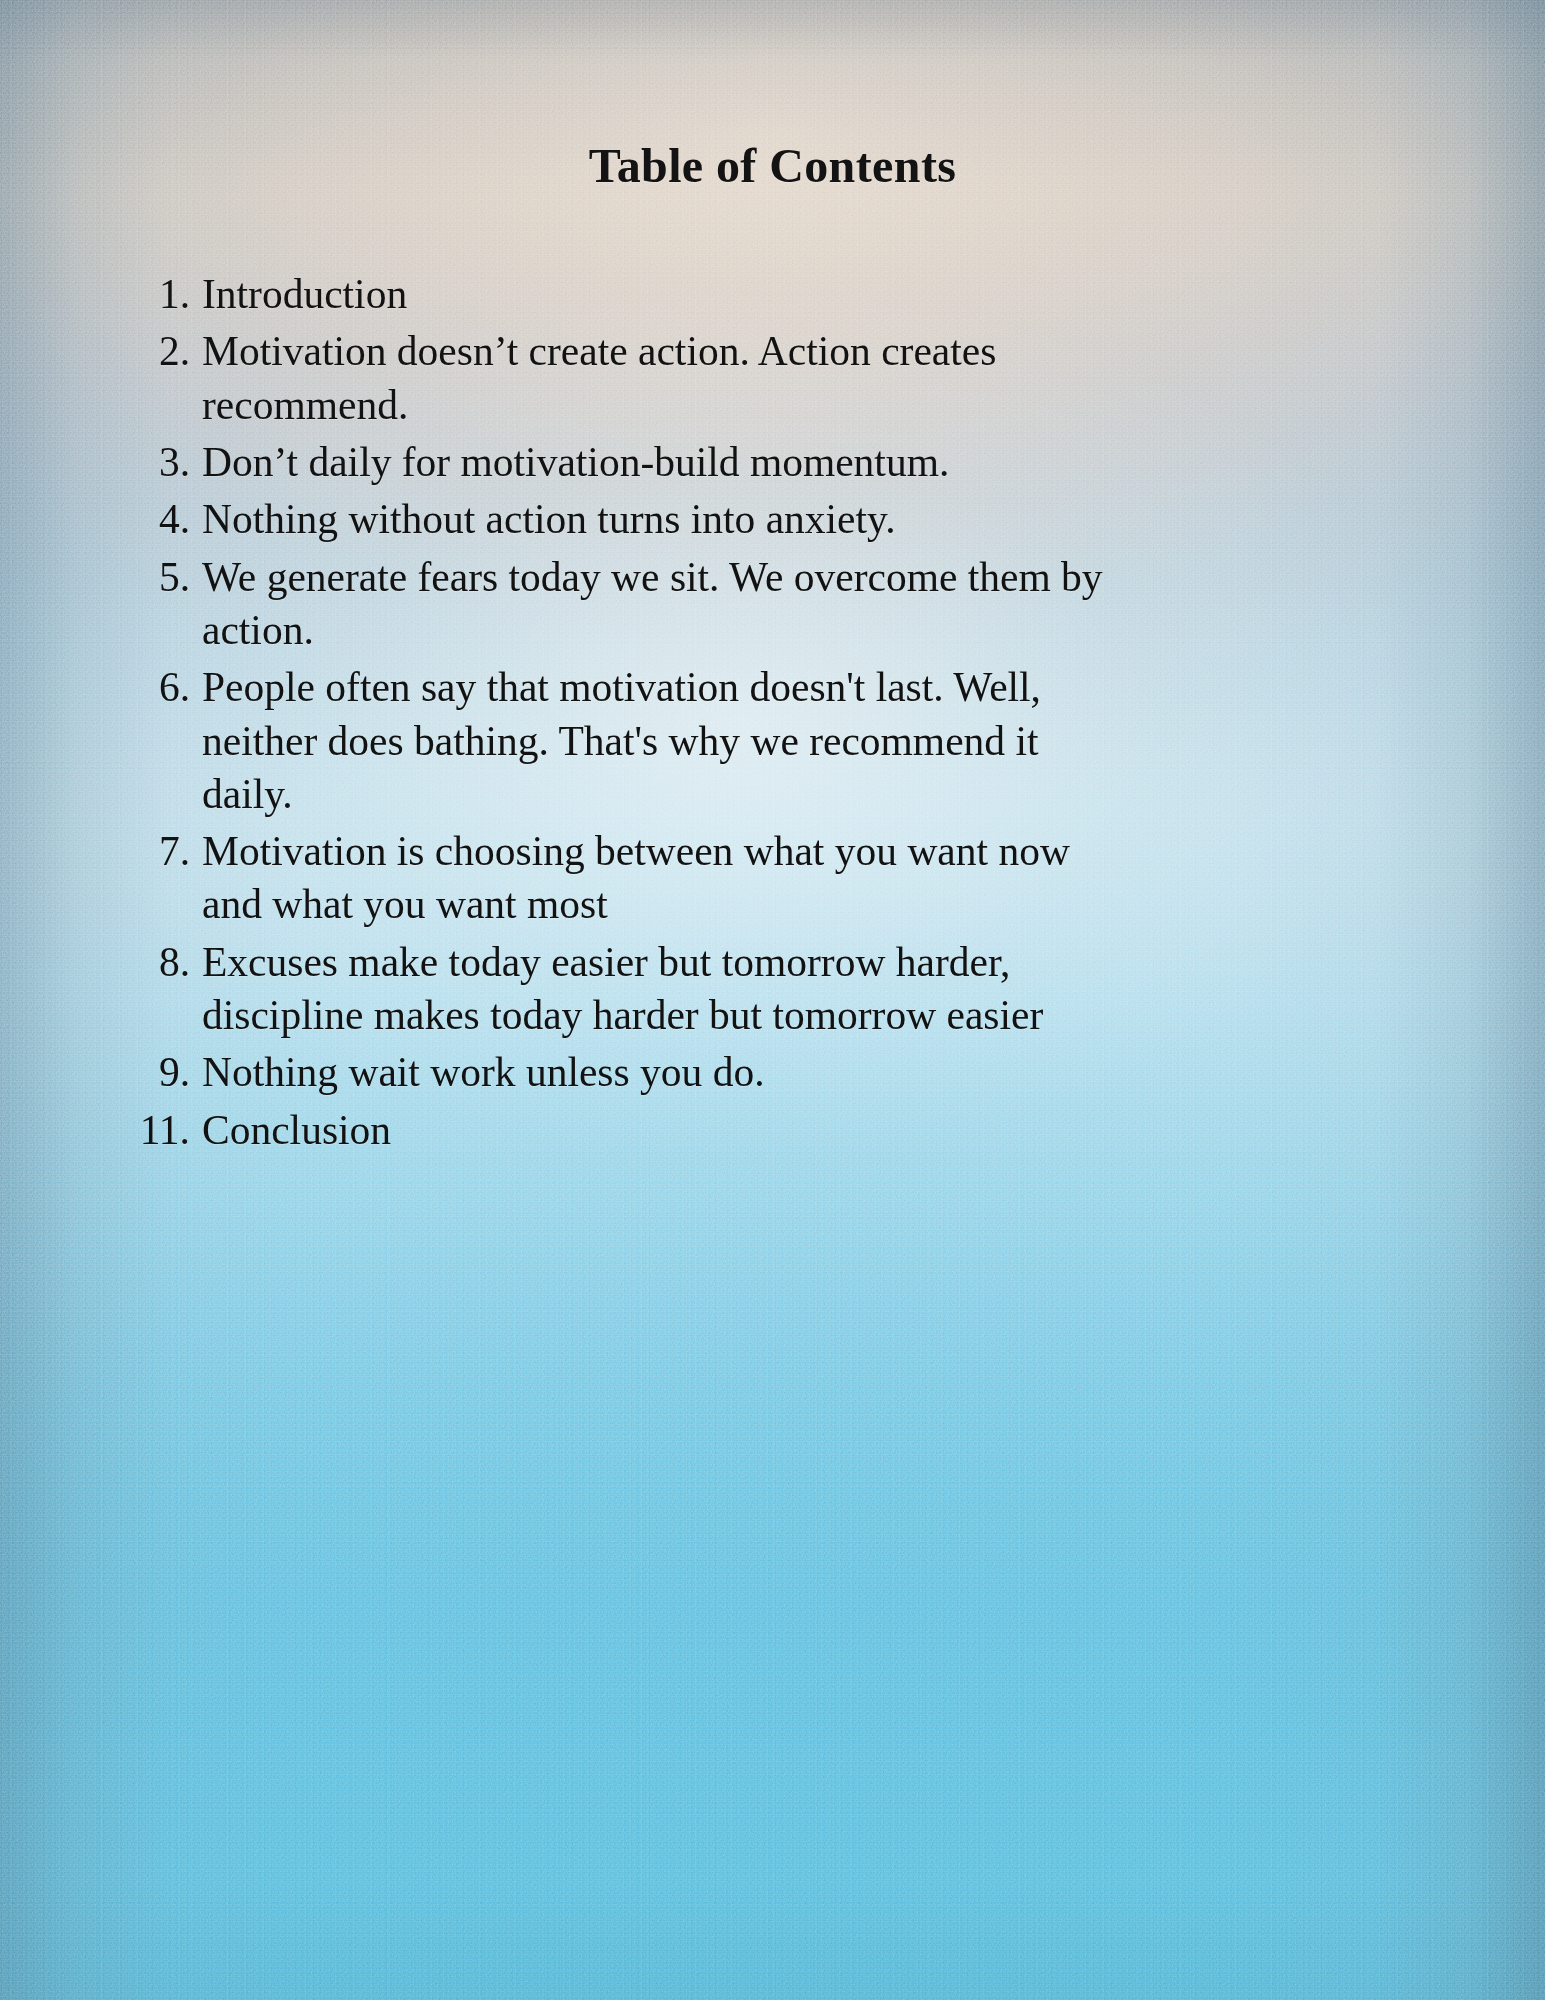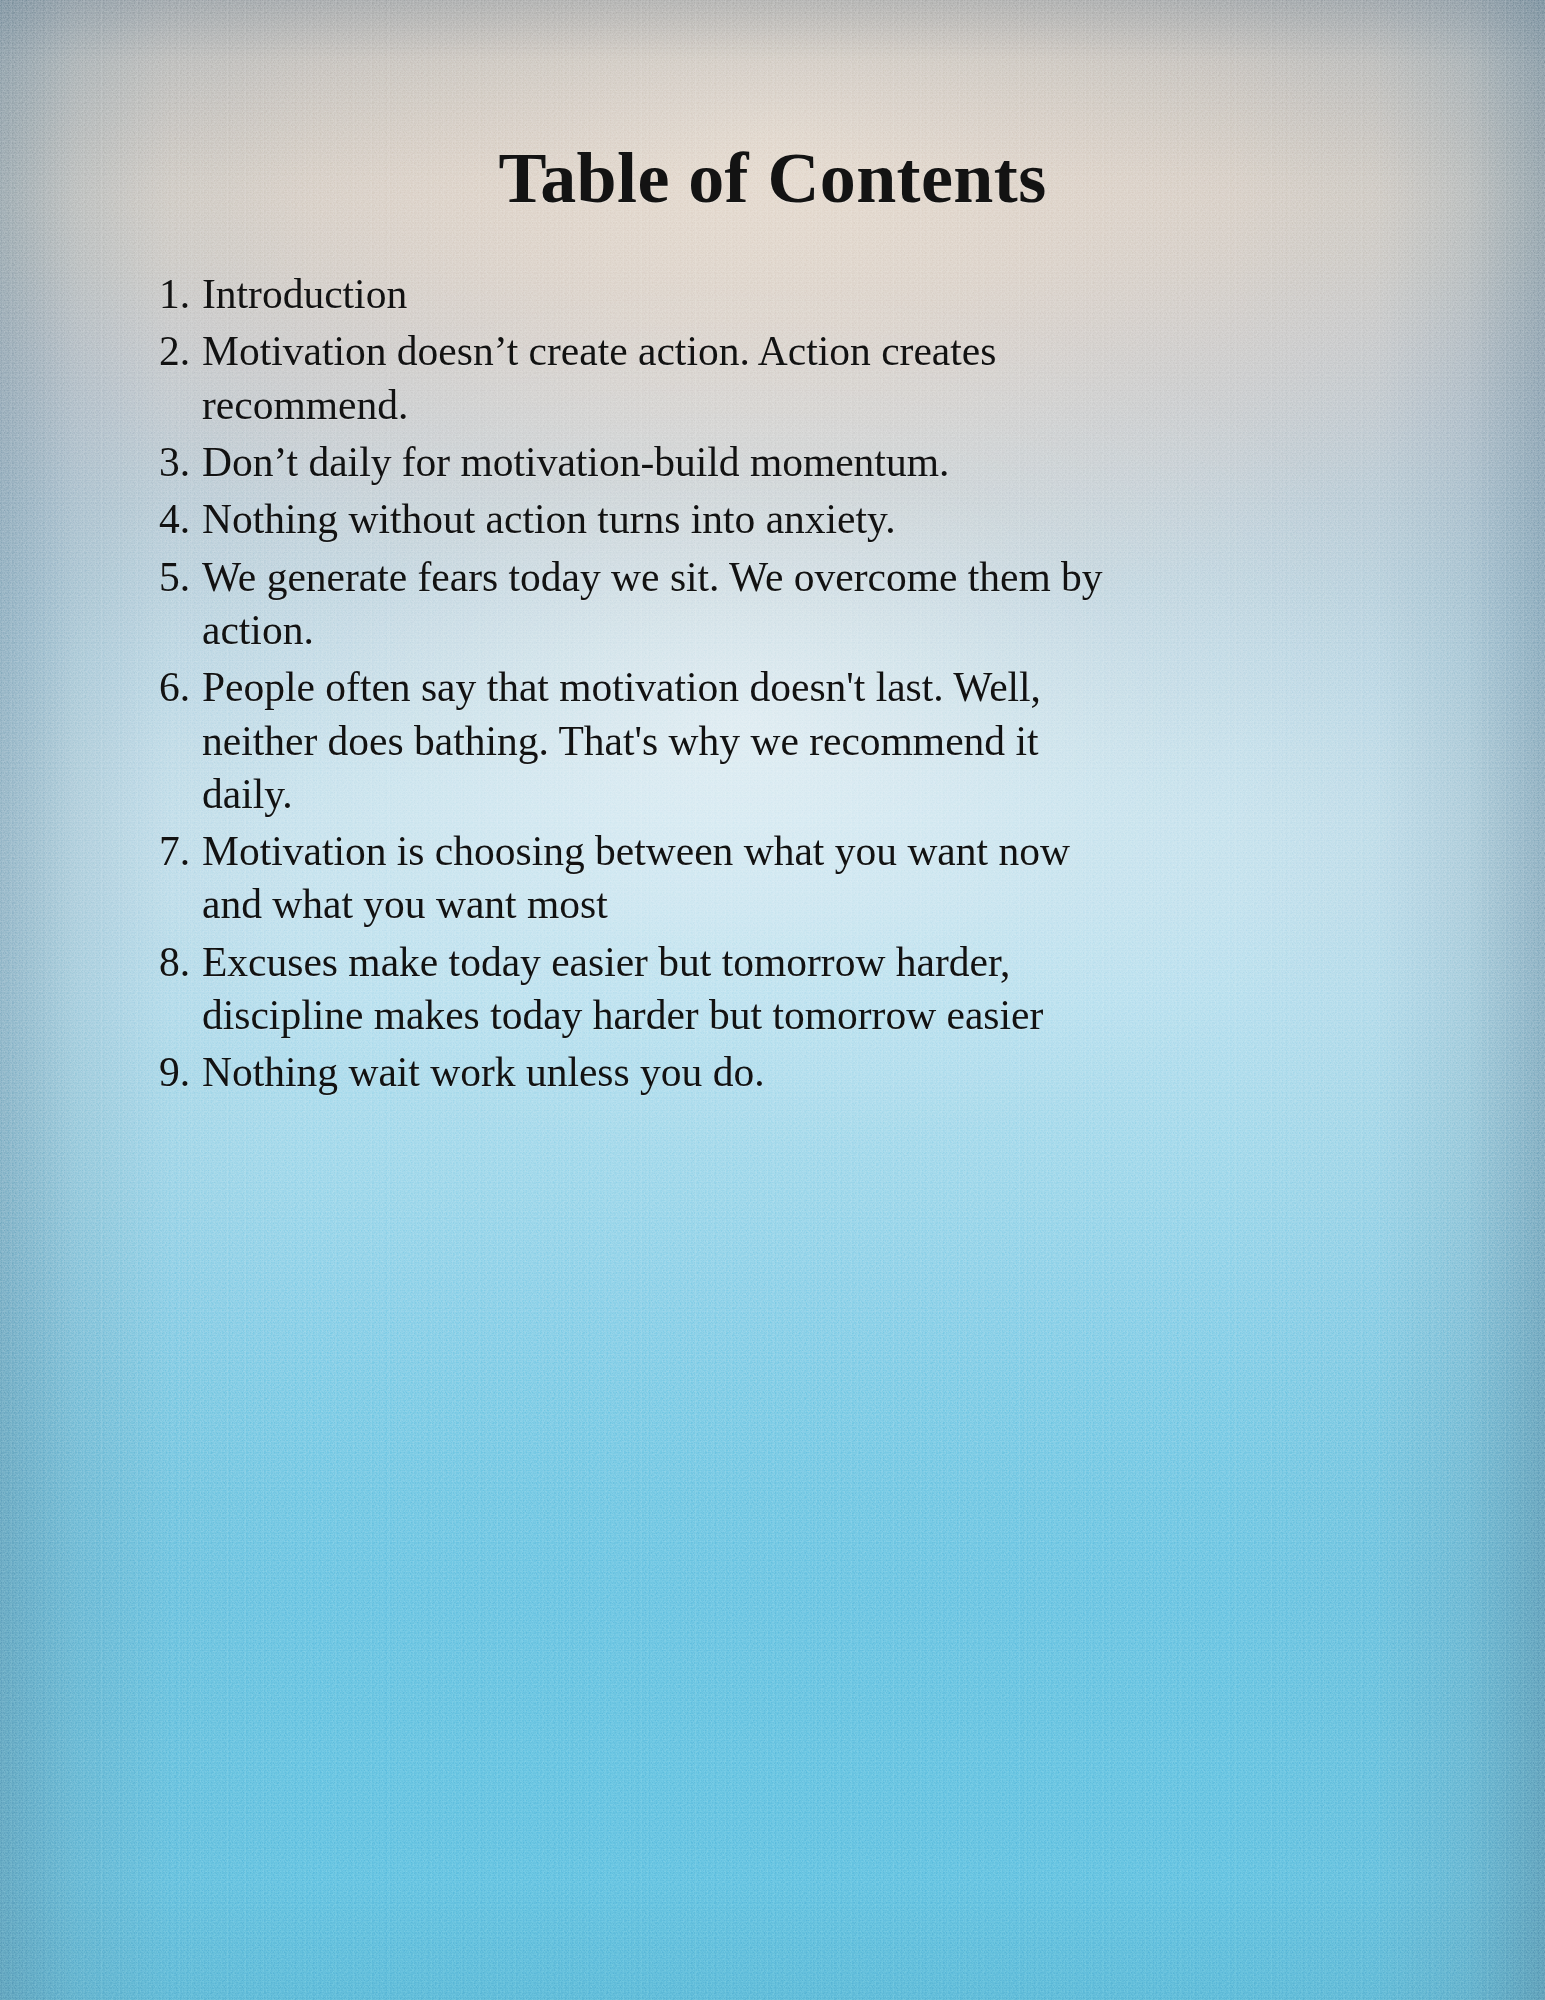--- a/index.html
+++ b/index.html
@@ -153,21 +153,21 @@
     inset: 0;
     z-index: 5;
   }
 
   .page-title {
     position: absolute;
     top: 110px;
     left: 0;
     right: 0;
     text-align: center;
-    font-size: 72px;
+    font-size: 48px;
     line-height: 1;
     color: #131313;
     letter-spacing: 0.4px;
     text-shadow: 0 1px 1px rgba(255,255,255,0.30);
     margin-top: 32px;
   }
 
   .toc-list {
     position: absolute;
     top: 268px;
@@ -251,16 +251,20 @@
           <span class="txt">Motivation is choosing between what you want now and what you want most</span>
         </li>
         <li class="toc-item">
           <span class="num">8.</span>
           <span class="txt">Excuses make today easier but tomorrow harder, discipline makes today harder but tomorrow easier</span>
         </li>
         <li class="toc-item">
           <span class="num">9.</span>
           <span class="txt">Nothing wait work unless you do.</span>
         </li>
+        <li class="toc-item">
+          <span class="num">11.</span>
+          <span class="txt">Conclusion</span>
+        </li>
       </ol>
 
   </div>
 </div>
 
 </body></html>

